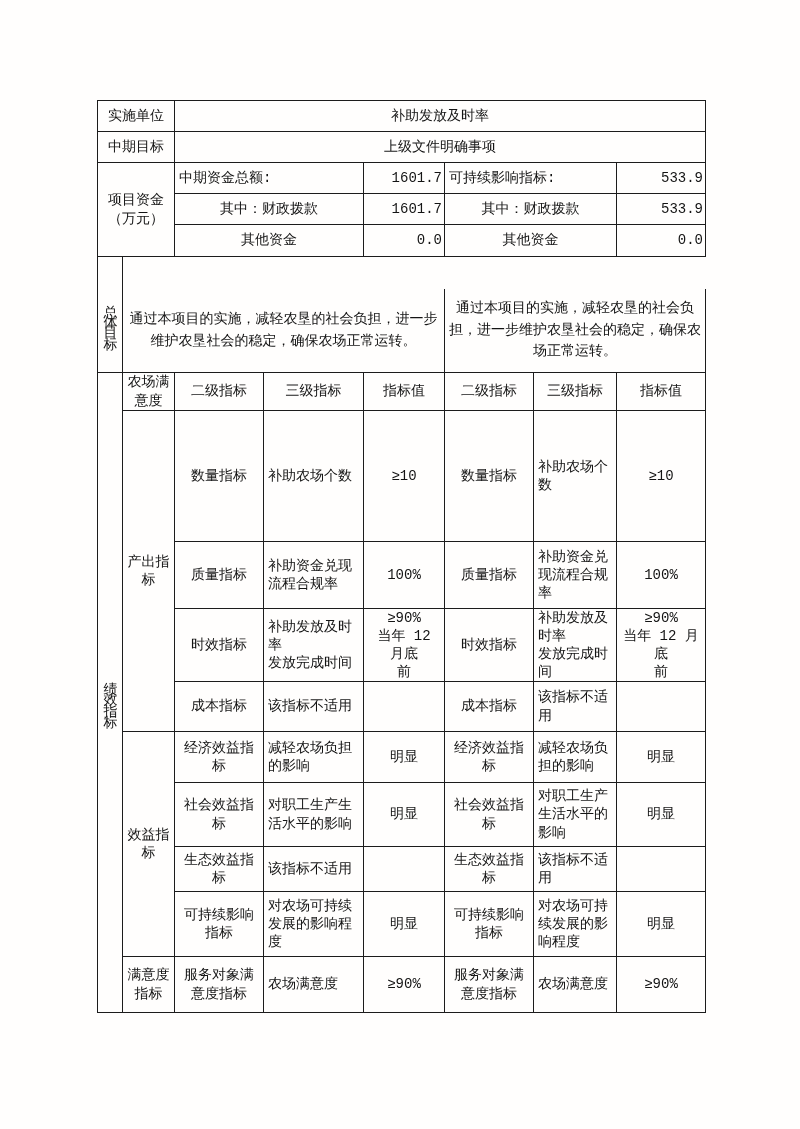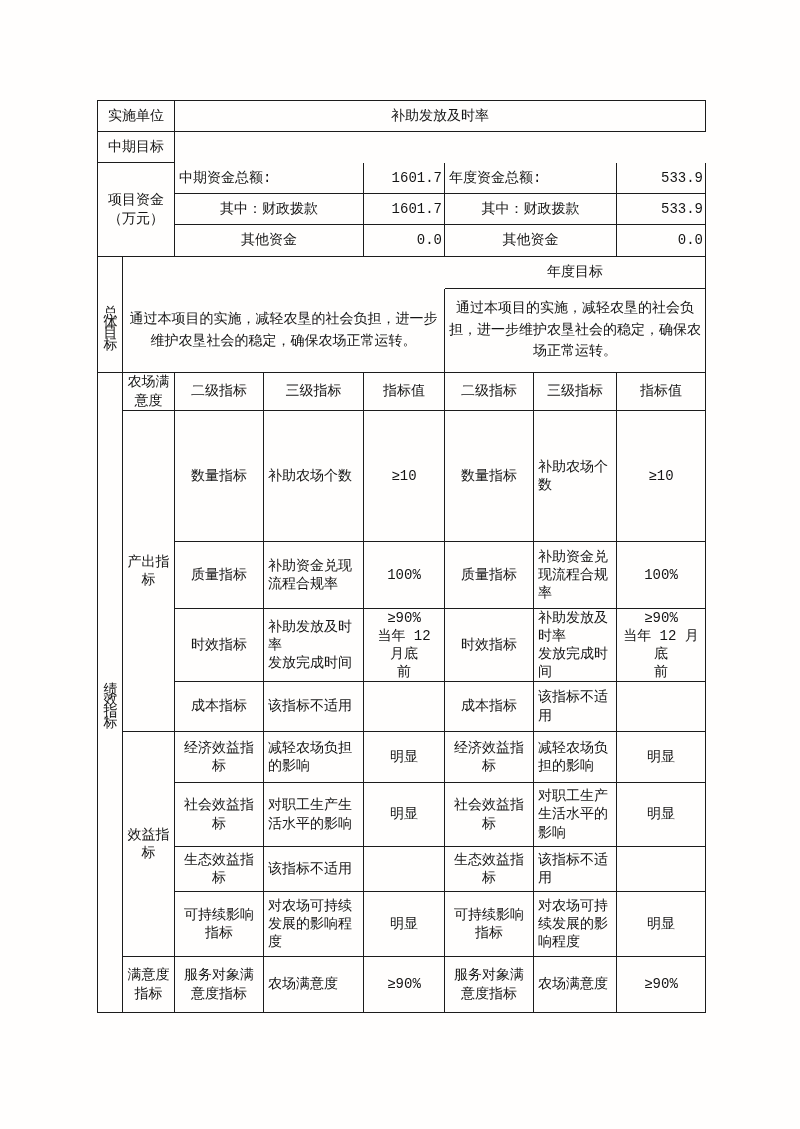--- a/index.html
+++ b/index.html
@@ -42,41 +42,41 @@
 </head>
 <body>
 
 <div class="page">
   <div class="tbl">
 
     <div class="c" style="grid-area:1/1/2/3">实施单位</div>
     <div class="c" style="grid-area:1/3/2/9">补助发放及时率</div>
 
     <div class="c" style="grid-area:2/1/3/3">中期目标</div>
+    <div class="c" style="grid-area:2/3/3/9">上级文件明确事项</div>
 
     <div class="c" style="grid-area:3/1/6/3">项目资金
 （万元）</div>
 
     <div class="c lt" style="grid-area:3/3/4/5">中期资金总额:</div>
     <div class="c rt" style="grid-area:3/5/4/6">1601.7</div>
-    <div class="c lt" style="grid-area:3/6/4/8">年度资金总额:</div>
+    <div class="c lt" style="grid-area:3/6/4/8">可持续影响指标:</div>
     <div class="c rt" style="grid-area:3/8/4/9">533.9</div>
 
     <div class="c" style="grid-area:4/3/5/5">其中：财政拨款</div>
     <div class="c rt" style="grid-area:4/5/5/6">1601.7</div>
     <div class="c" style="grid-area:4/6/5/8">其中：财政拨款</div>
     <div class="c rt" style="grid-area:4/8/5/9">533.9</div>
 
     <div class="c" style="grid-area:5/3/6/5">其他资金</div>
     <div class="c rt" style="grid-area:5/5/6/6">0.0</div>
     <div class="c" style="grid-area:5/6/6/8">其他资金</div>
     <div class="c rt" style="grid-area:5/8/6/9">0.0</div>
 
     <div class="c vert" style="grid-area:6/1/8/2"><span>总体目标</span></div>
-    <div class="c" style="grid-area:6/6/7/9">年度目标</div>
     <div class="c goal" style="grid-area:7/2/8/6">通过本项目的实施，减轻农垦的社会负担，进一步维护农垦社会的稳定，确保农场正常运转。</div>
     <div class="c goal" style="grid-area:7/6/8/9">通过本项目的实施，减轻农垦的社会负担，进一步维护农垦社会的稳定，确保农场正常运转。</div>
 
     <div class="c vert" style="grid-area:8/1/18/2"><span>绩效指标</span></div>
 
     <div class="c" style="grid-area:8/2/9/3">农场满意度</div>
     <div class="c" style="grid-area:8/3/9/4">二级指标</div>
     <div class="c" style="grid-area:8/4/9/5">三级指标</div>
     <div class="c" style="grid-area:8/5/9/6">指标值</div>
     <div class="c" style="grid-area:8/6/9/7">二级指标</div>

